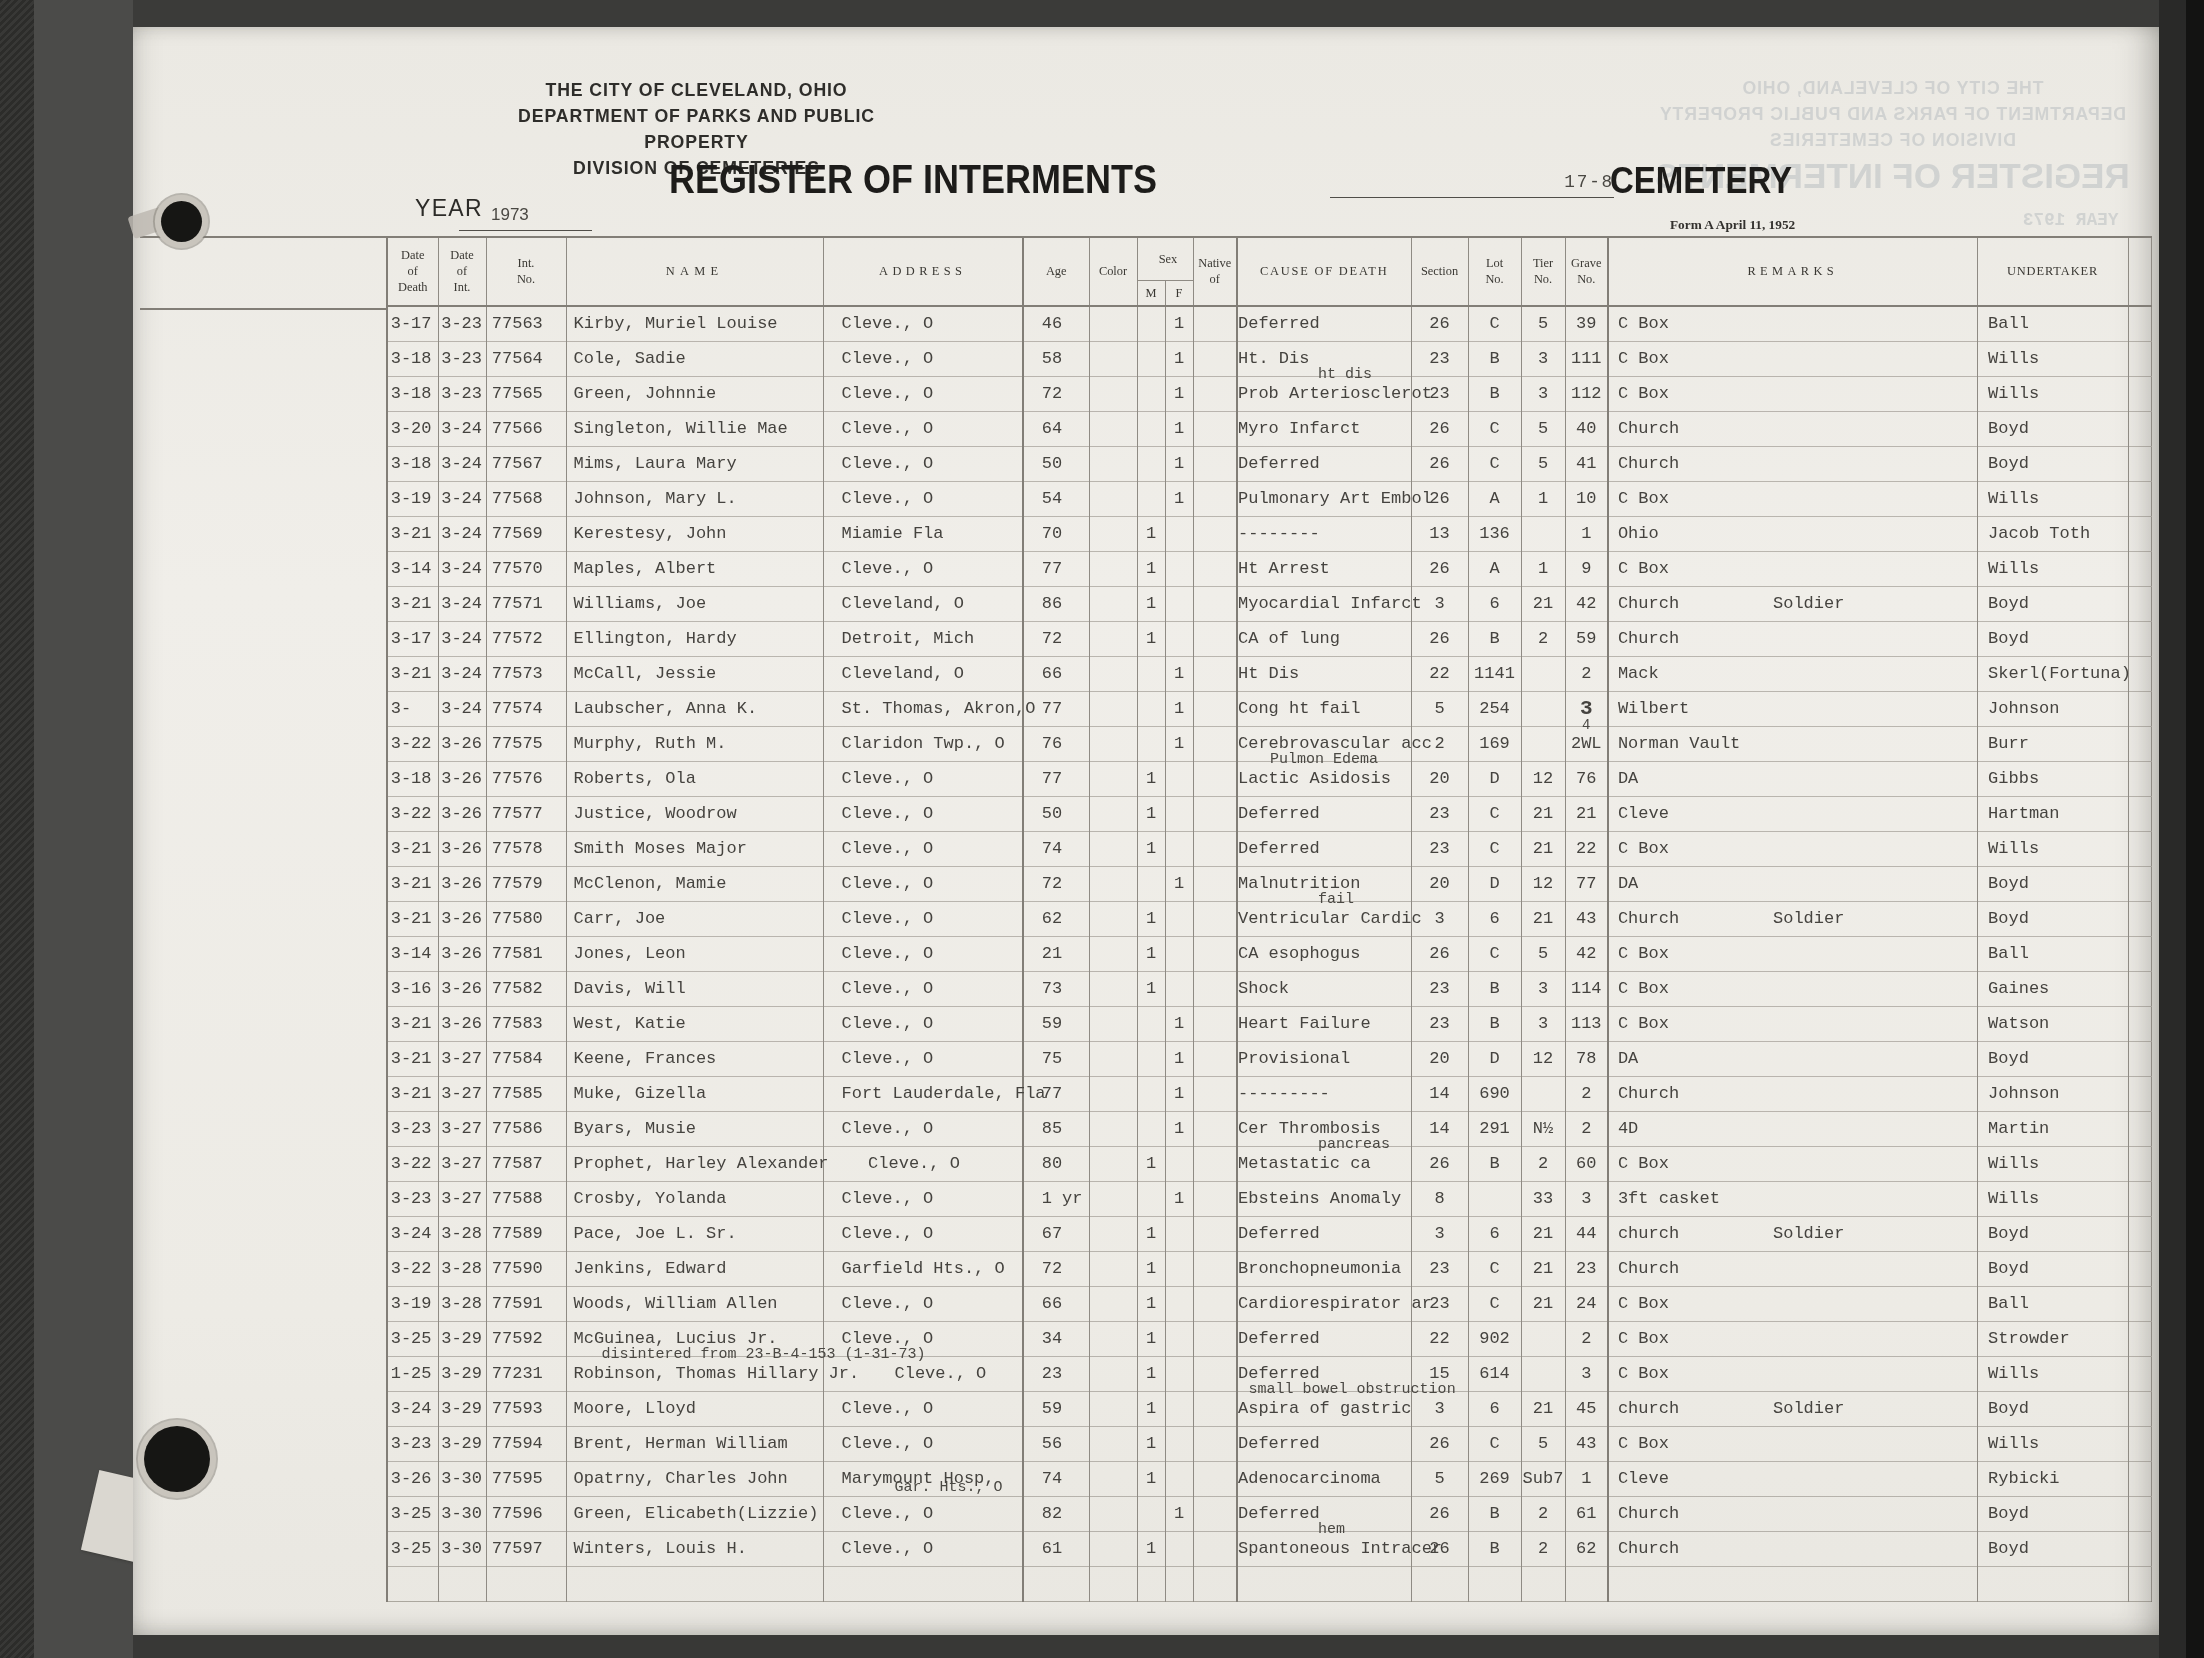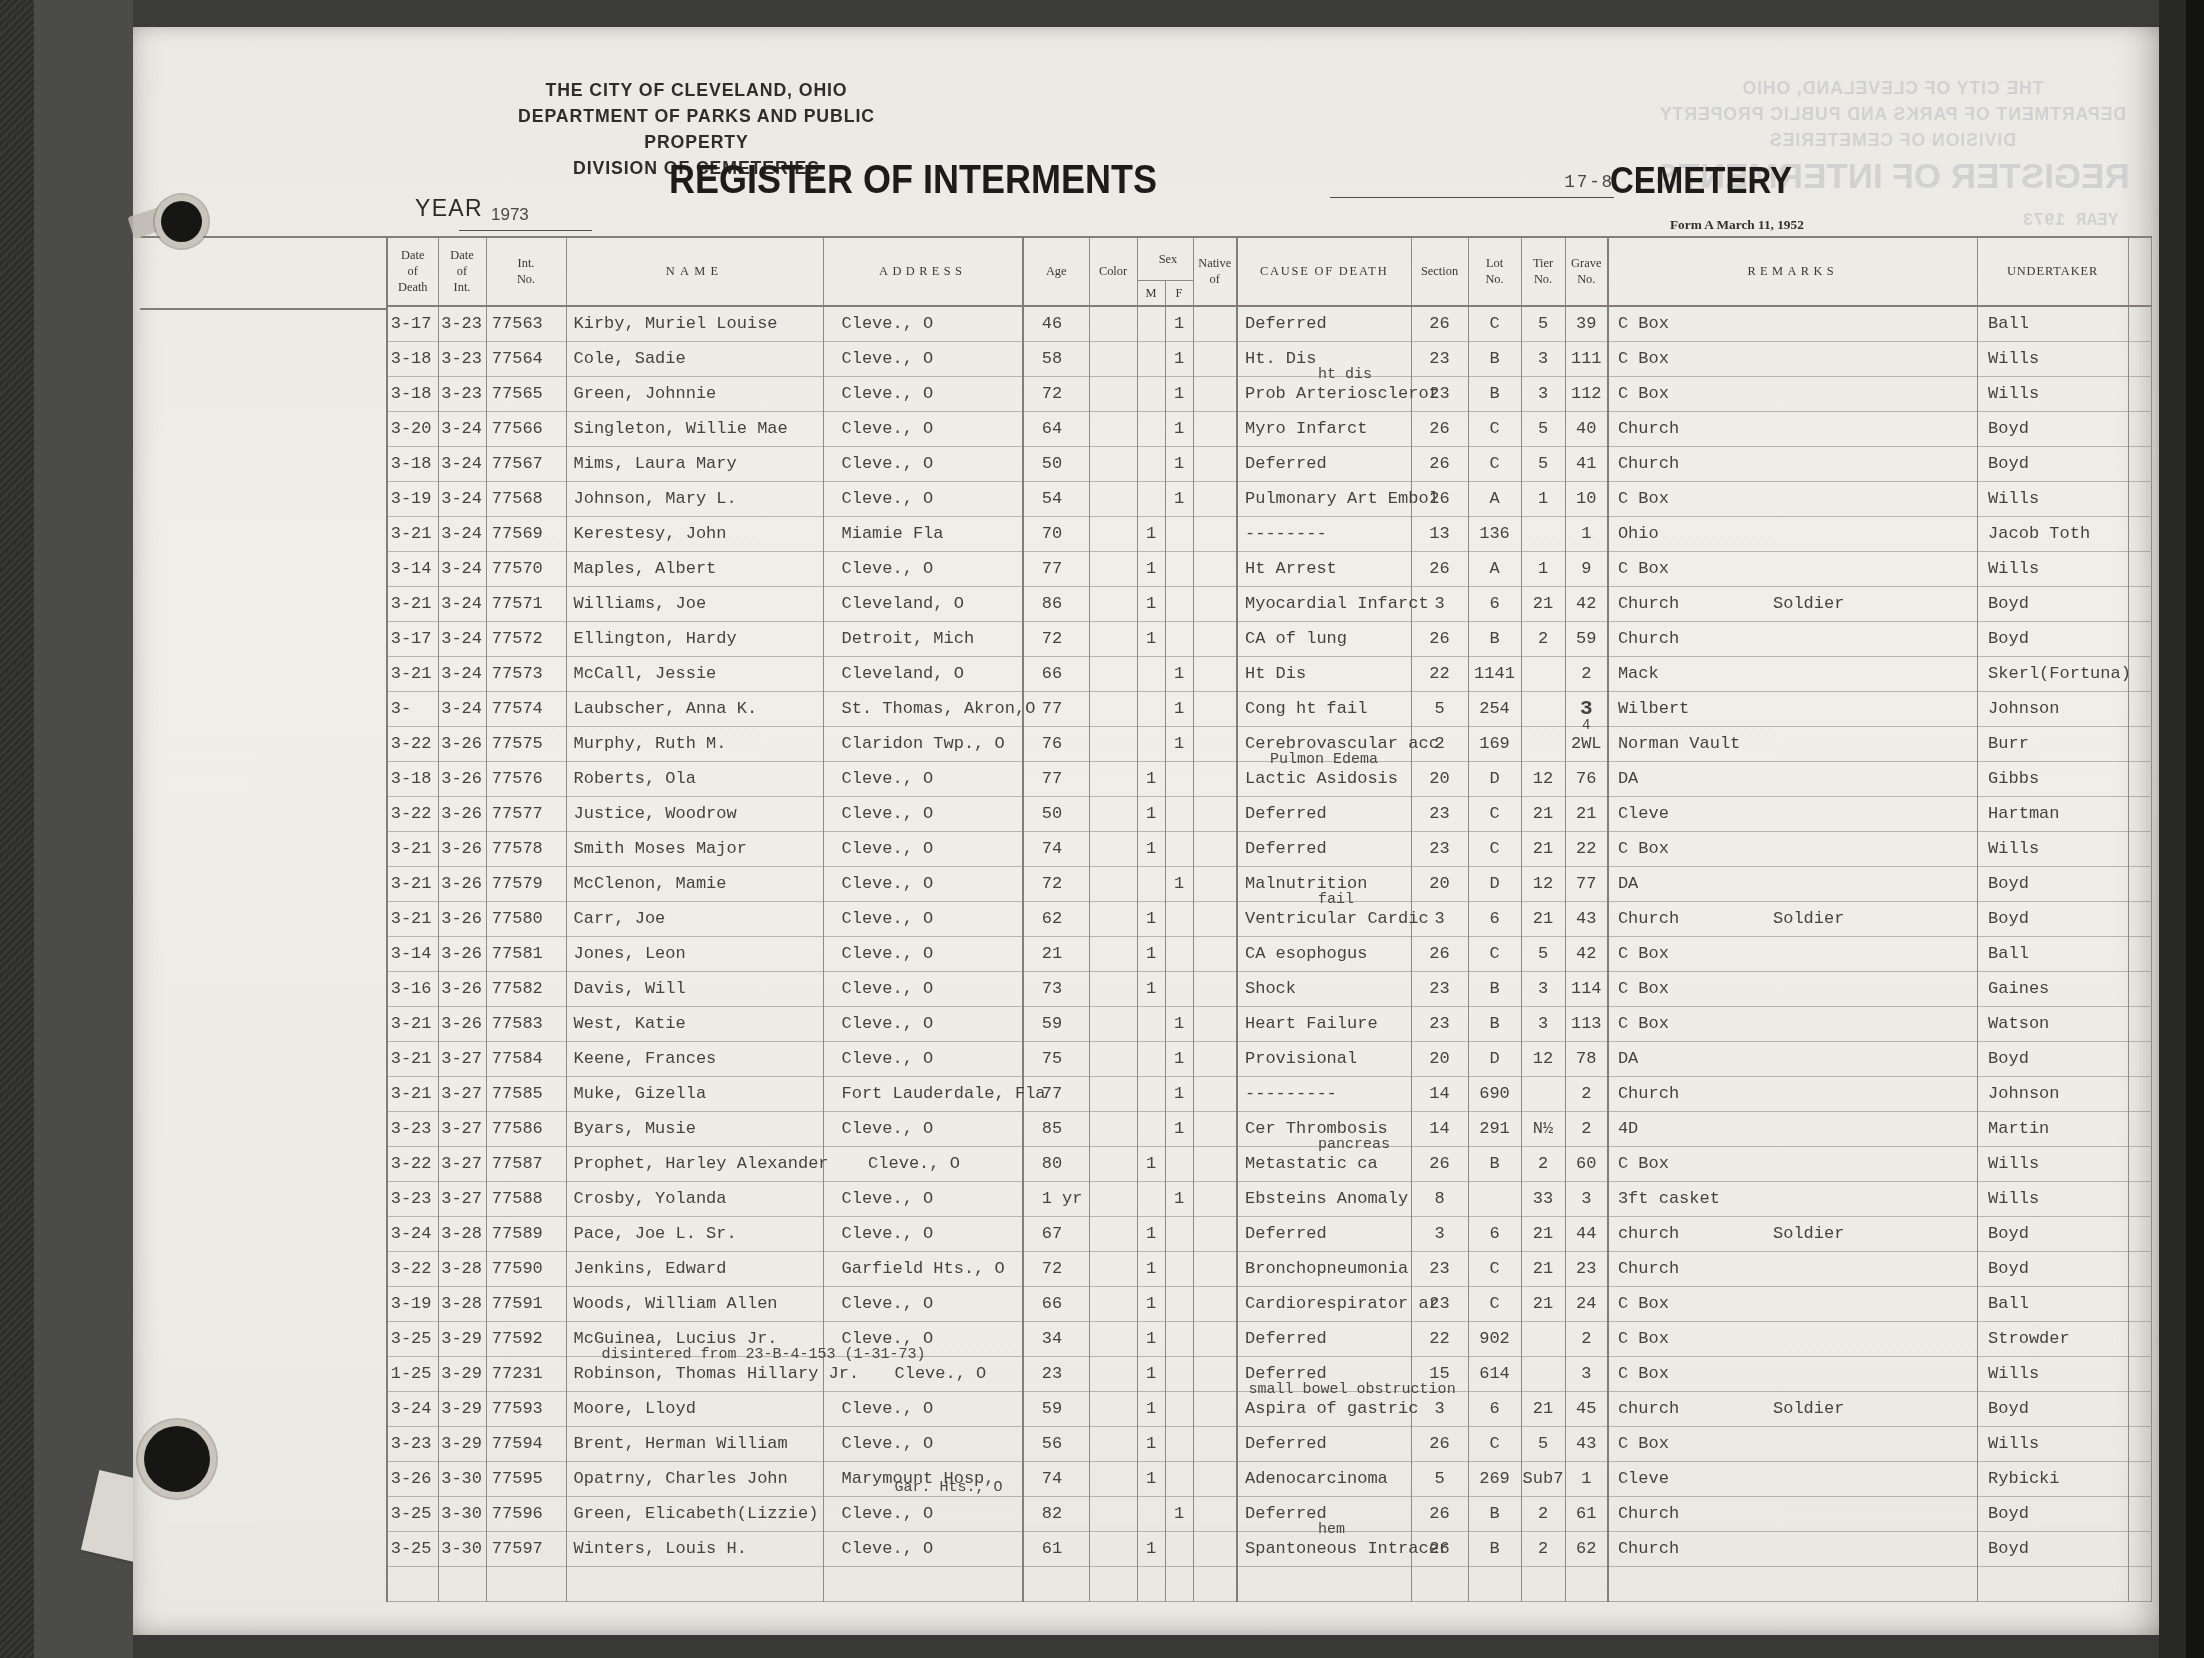--- a/index.html
+++ b/index.html
@@ -91,21 +91,21 @@
   }
   tbody tr:first-child td{border-top:none;}
   .dbl{border-left:2.7px double #827e77 !important;}
   td.c-date{padding-left:2.7px;}
   td.c-no{padding-left:5.3px;}
   td.c-name{padding-left:7px;}
   td.c-addr{padding-left:18px;}
   td.c-age{padding-left:17.7px;}
   td.c-mf{text-align:center;}
   td.c-ctr{text-align:center;}
-  td.c-cause{padding-left:7px;}
+  td.c-cause{}
   td.c-rem{padding-left:8.9px;}
   td.c-und{padding-left:10.6px;}
   .note{position:absolute;top:-9.8px;font-size:15px;line-height:1;
     color:#4a4843;white-space:nowrap;z-index:3;}
   .n-name{left:35px;}
   .n-addr{left:71px;margin-top:28px;}
   .gnote{position:absolute;top:-8.9px;left:50%;transform:translateX(-50%);
     font-size:14px;line-height:1;color:#4a4843;z-index:3;}
   .gbig{font-weight:700;font-size:21px;line-height:1;display:inline-block;}
   .r2{position:absolute;left:164px;top:auto;}
@@ -144,21 +144,21 @@
   <div class="abs org-block">
     <div>THE CITY OF CLEVELAND, OHIO</div>
     <div>DEPARTMENT OF PARKS AND PUBLIC PROPERTY</div>
     <div>DIVISION OF CEMETERIES</div>
   </div>
   <div class="abs page-title">REGISTER OF INTERMENTS</div>
   <div class="abs cem-line">
     <span class="cem-code">17-8</span>
   </div>
   <div class="abs cem-label">CEMETERY</div>
-  <div class="abs form-note">Form A March 11, 1952</div>
+  <div class="abs form-note">Form A April 11, 1952</div>
   <div class="abs year-label">YEAR</div>
   <div class="abs year-line">
     <span class="year-value">1973</span>
   </div>
 
   <div class="abs rule-ext" style="top:209px;"></div>
   <div class="abs rule-ext" style="top:281px;"></div>
   <div class="abs margin-lines"></div>
 
   <table class="register" id="register-table">

